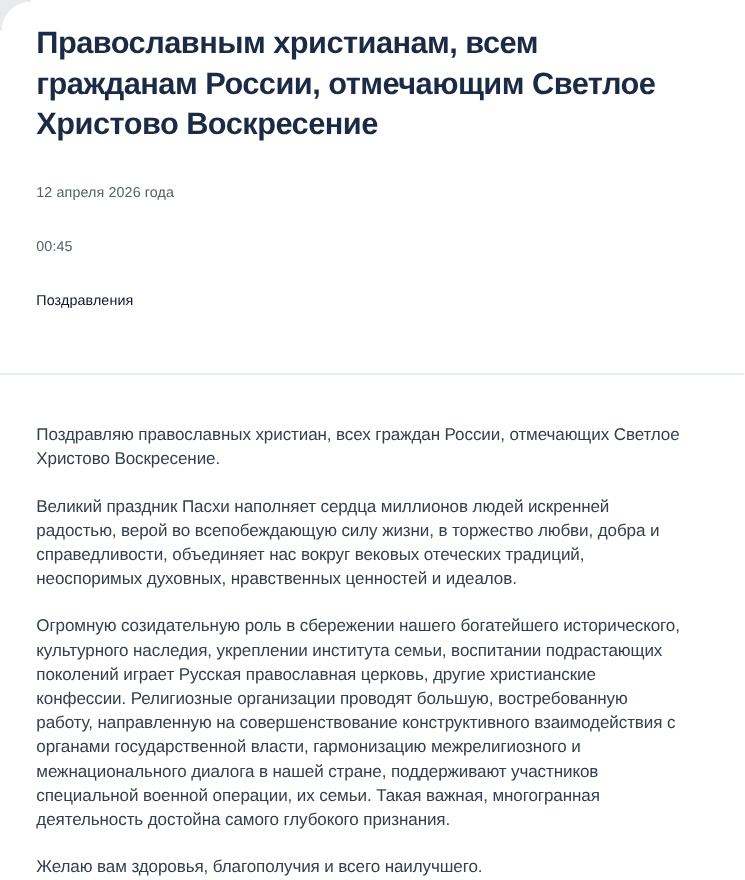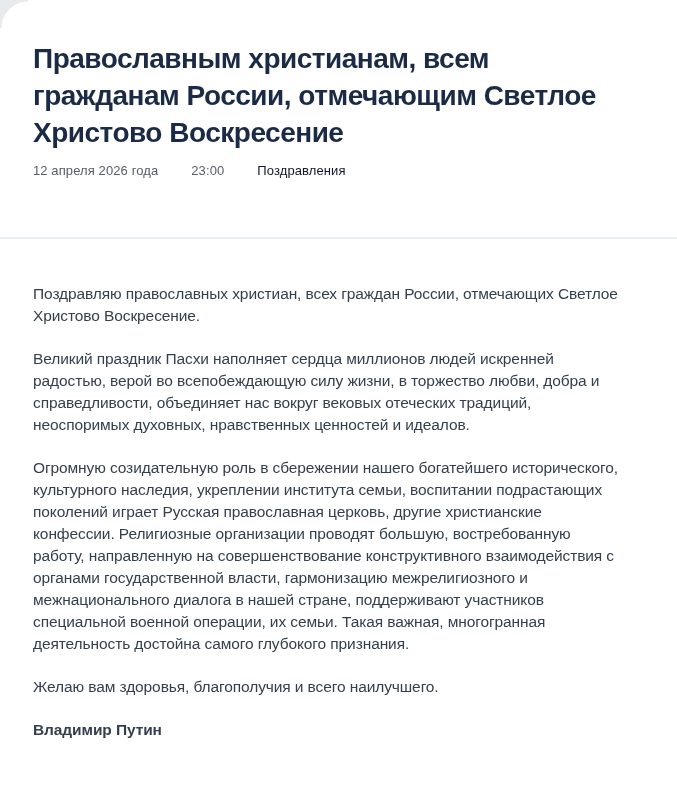--- a/index.html
+++ b/index.html
@@ -22,40 +22,41 @@
     position: absolute;
     top: 0;
     left: 0;
     width: 28px;
     height: 28px;
     background: radial-gradient(circle at 28px 28px, rgba(0,0,0,0) 26px, #dfe4e8 27px);
     opacity: 0.75;
     pointer-events: none;
   }
   header.article-header {
-    padding-top: 40px;
+    padding-top: 20px;
   }
   h1.page-title {
     margin: 0;
     max-width: 585px;
     font-size: 28px;
     line-height: 37px;
     font-weight: 700;
     letter-spacing: -0.5px;
     color: #1b2b46;
   }
   .meta-row {
     display: flex;
     align-items: baseline;
     gap: 33px;
-    margin-top: 12px;
+    margin-top: 36px;
     font-size: 13px;
     line-height: 16px;
     color: #55606c;
     letter-spacing: 0.1px;
+    flex-direction: column;
   }
   .meta-row .category-link {
     color: #0f172a;
     text-decoration: none;
     cursor: pointer;
   }
   hr.divider {
     border: none;
     border-top: 2px solid #e9eff3;
     margin: 58px -33px 0 -33px;
@@ -81,21 +82,21 @@
 <body>
 
 <div class="page">
   <div class="corner-artifact"></div>
 
   <header class="article-header">
     <h1 class="page-title">Православным христианам, всем гражданам России, отмечающим Светлое Христово Воскресение</h1>
 
     <div class="meta-row">
       <span>12 апреля 2026 года</span>
-      <span>23:00</span>
+      <span>00:45</span>
       <a class="category-link">Поздравления</a>
     </div>
   </header>
 
   <hr class="divider">
 
   <main class="article-body">
     <p>Поздравляю православных христиан, всех граждан России, отмечающих Светлое Христово Воскресение.</p>
     <p>Великий праздник Пасхи наполняет сердца миллионов людей искренней радостью, верой во всепобеждающую силу жизни, в торжество любви, добра и справедливости, объединяет нас вокруг вековых отеческих традиций, неоспоримых духовных, нравственных ценностей и идеалов.</p>
     <p>Огромную созидательную роль в сбережении нашего богатейшего исторического, культурного наследия, укреплении института семьи, воспитании подрастающих поколений играет Русская православная церковь, другие христианские конфессии. Религиозные организации проводят большую, востребованную работу, направленную на совершенствование конструктивного взаимодействия с органами государственной власти, гармонизацию межрелигиозного и межнационального диалога в нашей стране, поддерживают участников специальной военной операции, их семьи. Такая важная, многогранная деятельность достойна самого глубокого признания.</p>

